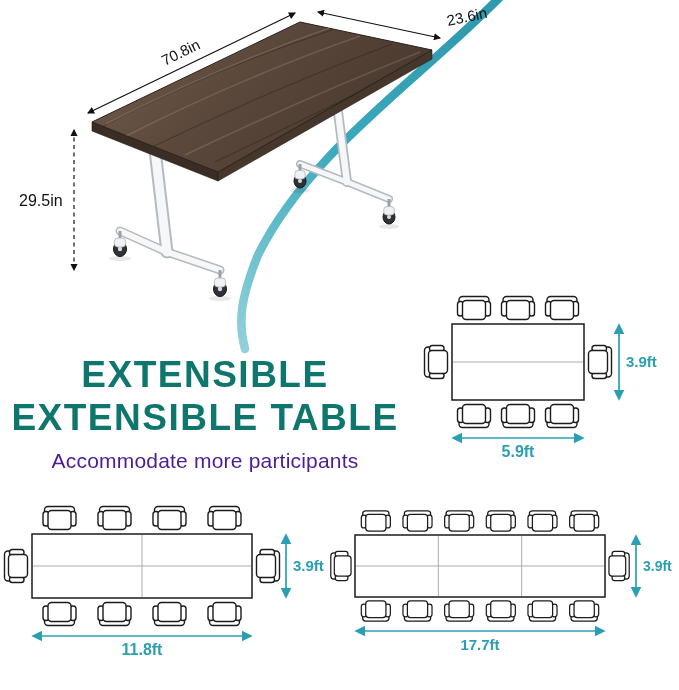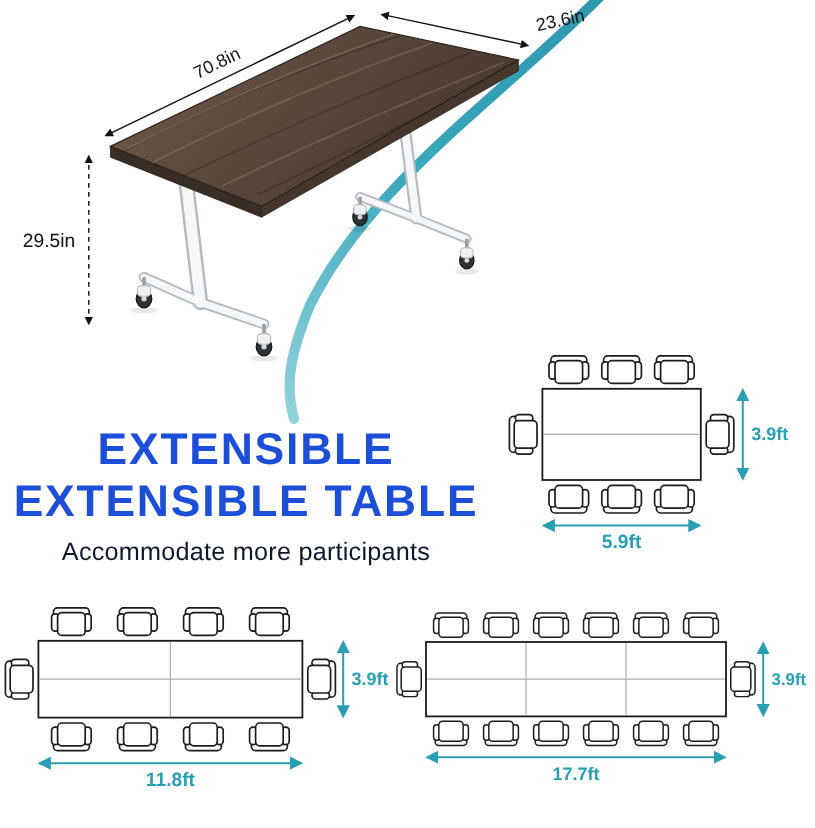--- a/index.html
+++ b/index.html
@@ -3,22 +3,22 @@
 <meta charset="utf-8">
 <style>
   * { margin:0; padding:0; box-sizing:border-box; }
   html,body { background:#ffffff; }
   body { font-family:"Liberation Sans", sans-serif; }
   .canvas { position:relative; width:679px; height:690px; background:#fff; overflow:hidden; }
   .abs { position:absolute; }
 
   
   .headline { left:5px; top:354px; width:400px; text-align:center; }
-  .headline .l1 { font-size:37px; font-weight:bold; letter-spacing:1.5px; color:#1d4ed8; line-height:1.15; }
-  .headline .sub { margin-top:10px; font-size:21px; color:#0f172a; letter-spacing:0.2px; }
+  .headline .l1 { font-size:37px; font-weight:bold; letter-spacing:1.5px; color:#0f766e; line-height:1.15; }
+  .headline .sub { margin-top:10px; font-size:21px; color:#4c1d95; letter-spacing:0.2px; }
 
   
   .blk-dim { stroke:#111; stroke-width:1.2; fill:none; }
   .dash { stroke-dasharray:4 3.5; }
   .dim3d { fill:#101010; font-size:15px; }
   .dim3d.big { font-size:16px; }
   .side-left { fill:#3a2d25; stroke:#241c16; stroke-width:0.6; }
   .side-front { fill:#46372d; stroke:#241c16; stroke-width:0.6; }
   .grain path { stroke:rgba(35,24,16,0.35); stroke-width:1.1; fill:none; }
   .grain path.lt { stroke:rgba(255,236,210,0.14); stroke-width:1.5; }

